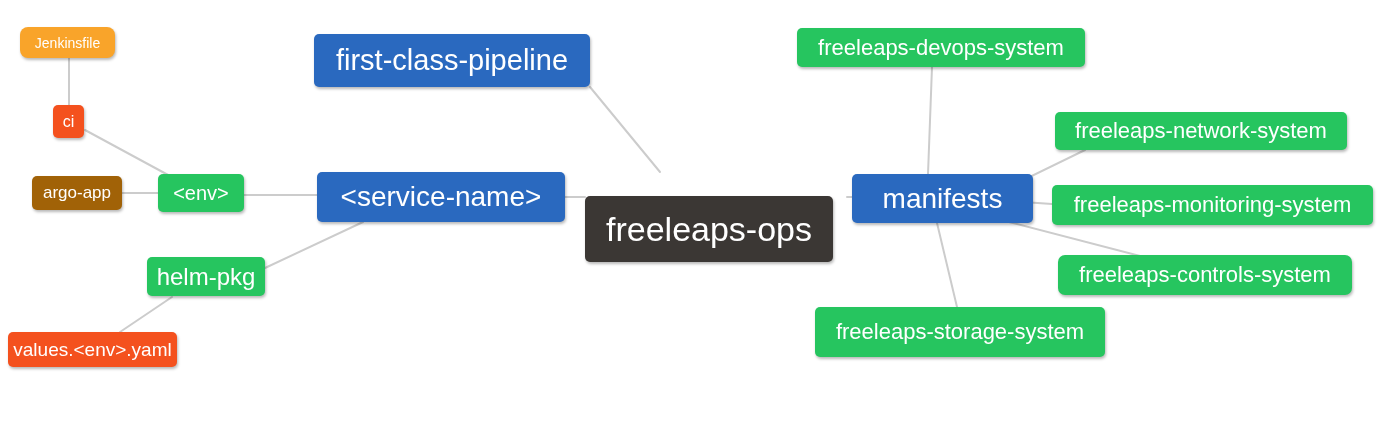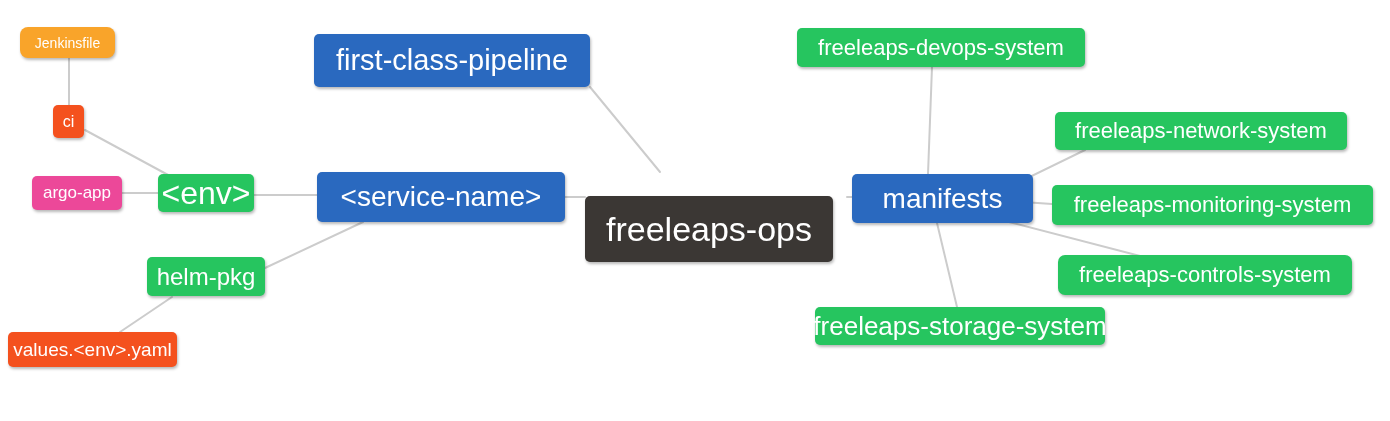--- a/index.html
+++ b/index.html
@@ -34,30 +34,30 @@
     border-radius: 5px;
     box-shadow: 1px 2px 3px rgba(0,0,0,0.28);
     white-space: nowrap;
     cursor: pointer;
     box-sizing: border-box;
   }
   
   .n-jenkinsfile { left: 20px;  top: 27px;  width: 95px;  height: 31px; font-size: 14px; }
   .n-ci          { left: 53px;  top: 105px; width: 31px;  height: 33px; font-size: 16px; }
   .n-argo-app    { left: 32px;  top: 176px; width: 90px;  height: 34px; font-size: 17px; }
-  .n-env         { left: 158px; top: 174px; width: 96px;  height: 38px; font-size: 32px; }
+  .n-env         { left: 158px; top: 174px; width: 86px;  height: 38px; font-size: 20px; }
   .n-fcp         { left: 314px; top: 34px;  width: 276px; height: 53px; font-size: 29px; }
   .n-service     { left: 317px; top: 172px; width: 248px; height: 50px; font-size: 28px; }
   .n-root        { left: 585px; top: 172px; width: 248px; height: 66px; font-size: 34px; margin-top: 24px; }
   .n-manifests   { left: 852px; top: 174px; width: 181px; height: 49px; font-size: 28px; }
   .n-devops      { left: 797px; top: 28px;  width: 288px; height: 39px; font-size: 22px; }
   .n-network     { left: 1055px;top: 112px; width: 292px; height: 38px; font-size: 22px; }
   .n-monitoring  { left: 1052px;top: 185px; width: 321px; height: 40px; font-size: 22px; }
   .n-controls    { left: 1058px;top: 255px; width: 294px; height: 40px; font-size: 22px; border-radius: 7px; }
-  .n-storage     { left: 815px; top: 307px; width: 290px; height: 38px; font-size: 26px; }
+  .n-storage     { left: 815px; top: 307px; width: 290px; height: 50px; font-size: 22px; }
   .n-helm        { left: 147px; top: 257px; width: 118px; height: 39px; font-size: 24px; }
   .n-values      { left: 8px;   top: 332px; width: 169px; height: 35px; font-size: 19px; }
 </style>
 </head>
 <body>
 
 <div class="canvas">
 
   <svg class="edges" viewBox="0 0 1390 421">
     <g stroke="#cccccc" stroke-width="2" fill="none" stroke-linecap="round">
@@ -75,21 +75,21 @@
       <line x1="1009" y1="201" x2="1052" y2="204"></line>
       <line x1="1009" y1="222" x2="1140" y2="256"></line>
       <line x1="937" y1="223" x2="957" y2="307"></line>
     </g>
   </svg>
 
   <div class="node n-jenkinsfile" style="background: rgb(249, 164, 42); border-radius: 8px;">Jenkinsfile</div>
 
   <div class="node n-ci" style="background: rgb(244, 81, 30);">ci</div>
 
-  <div class="node n-argo-app" style="background: #ec4899;">argo-app</div>
+  <div class="node n-argo-app" style="background: #a16207;">argo-app</div>
 
   <div class="node n-env" style="background: rgb(38, 197, 95);">&lt;env&gt;</div>
 
   <div class="node n-fcp" style="background: rgb(42, 105, 191);">first-class-pipeline</div>
 
   <div class="node n-service" style="background: rgb(42, 105, 191);">&lt;service-name&gt;</div>
 
   <div class="node n-root" style="background: rgb(59, 55, 52);">freeleaps-ops</div>
 
   <div class="node n-manifests" style="background: rgb(42, 105, 191);">manifests</div>

